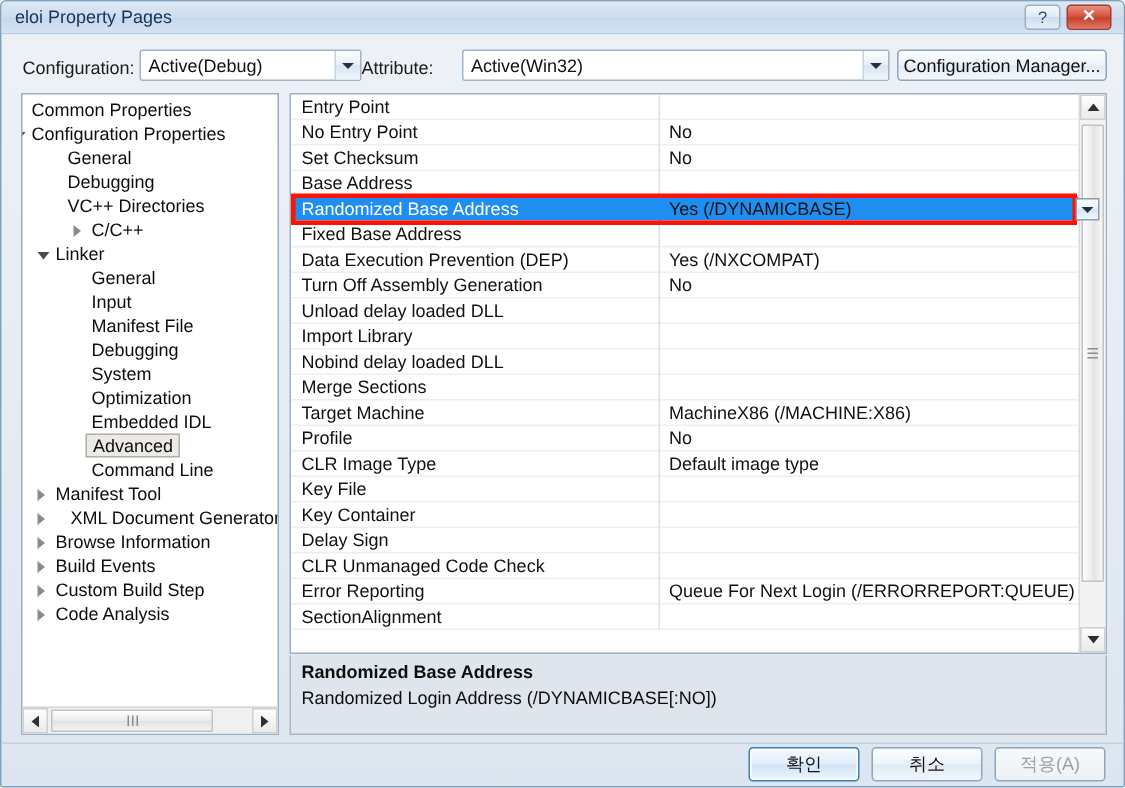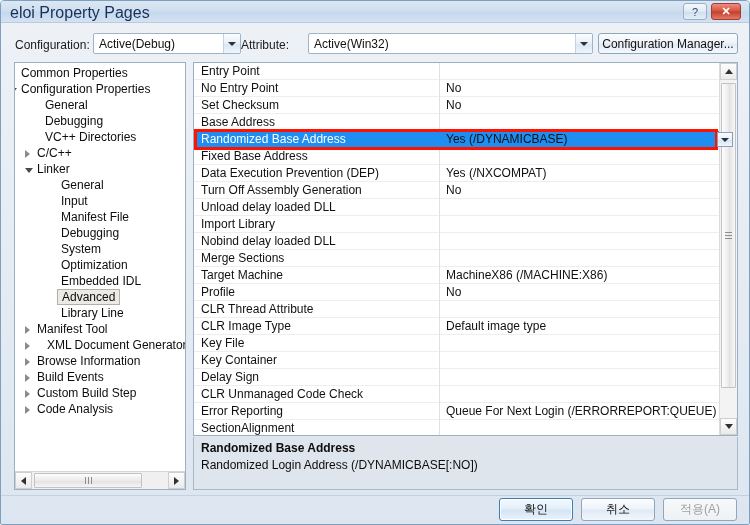--- a/index.html
+++ b/index.html
@@ -24,21 +24,21 @@
   
   .titlebar {
     position: absolute; left: 0; top: 0;
     width: 748px; height: 22px;
     background: linear-gradient(to bottom, #dce7f2 0%, #cfdef0 48%, #c6d8ec 52%, #d4e2f2 100%);
     border-bottom: 1px solid #b6cbe0;
     border-radius: 3px 3px 0 0;
   }
   .title-text {
     position: absolute; left: 9px; top: 3px;
-    font-size: 16px; color: #16315a;
+    font-size: 12px; color: #16315a;
     white-space: nowrap;
     text-align: right;
   }
   .tb-btn {
     position: absolute; top: 2px;
     width: 24px; height: 17px;
     border: 1px solid #97b0c8;
     border-radius: 3px;
     background: linear-gradient(to bottom, #f5f9fd 0%, #dfe9f4 50%, #cedcec 51%, #e6eff8 100%);
     display: flex; align-items: center; justify-content: center;
@@ -365,21 +365,21 @@
         </div>
         <div class="tnode" style="padding-left: 30px; margin-top: 0px;">
           <span class="lbl">General</span>
         </div>
         <div class="tnode" style="padding-left: 30px; margin-top: 0px;">
           <span class="lbl">Debugging</span>
         </div>
         <div class="tnode" style="padding-left: 30px; margin-top: 0px;">
           <span class="lbl">VC++ Directories</span>
         </div>
-        <div class="tnode" style="padding-left: 22px; margin-top: 0px;">
+        <div class="tnode" style="padding-left: 22px; margin-top: 0px; margin-left: 24px;">
           <span class="tw-closed" style="left: 10px; top: 4px;"></span>
           <span class="lbl">C/C++</span>
         </div>
         <div class="tnode" style="padding-left: 22px; margin-top: 0px;">
           <span class="tw-open" style="left: 10px; top: 6px;"></span>
           <span class="lbl">Linker</span>
         </div>
         <div class="tnode" style="padding-left: 46px; margin-top: 0px;">
           <span class="lbl">General</span>
         </div>
@@ -398,21 +398,21 @@
         <div class="tnode" style="padding-left: 46px; margin-top: 0px;">
           <span class="lbl">Optimization</span>
         </div>
         <div class="tnode" style="padding-left: 46px; margin-top: 0px;">
           <span class="lbl">Embedded IDL</span>
         </div>
         <div class="tnode selected" style="padding-left: 46px; margin-top: 0px;">
           <span class="lbl">Advanced</span>
         </div>
         <div class="tnode" style="padding-left: 46px; margin-top: 0px;">
-          <span class="lbl">Library Line</span>
+          <span class="lbl">Command Line</span>
         </div>
         <div class="tnode" style="padding-left: 22px; margin-top: 0px;">
           <span class="tw-closed" style="left: 10px; top: 4px;"></span>
           <span class="lbl">Manifest Tool</span>
         </div>
         <div class="tnode" style="padding-left: 32px; margin-top: 0px;">
           <span class="tw-closed" style="left: 10px; top: 4px;"></span>
           <span class="lbl">XML Document Generator</span>
         </div>
         <div class="tnode" style="padding-left: 22px; margin-top: 0px;">
@@ -513,25 +513,20 @@
           <span class="pname">Target Machine</span>
           <span class="pdiv"></span>
           <span class="pval">MachineX86 (/MACHINE:X86)</span>
         </div>
         <div class="prow">
           <span class="pname">Profile</span>
           <span class="pdiv"></span>
           <span class="pval">No</span>
         </div>
         <div class="prow">
-          <span class="pname">CLR Thread Attribute</span>
-          <span class="pdiv"></span>
-          <span class="pval"></span>
-        </div>
-        <div class="prow">
           <span class="pname">CLR Image Type</span>
           <span class="pdiv"></span>
           <span class="pval">Default image type</span>
         </div>
         <div class="prow">
           <span class="pname">Key File</span>
           <span class="pdiv"></span>
           <span class="pval"></span>
         </div>
         <div class="prow">

